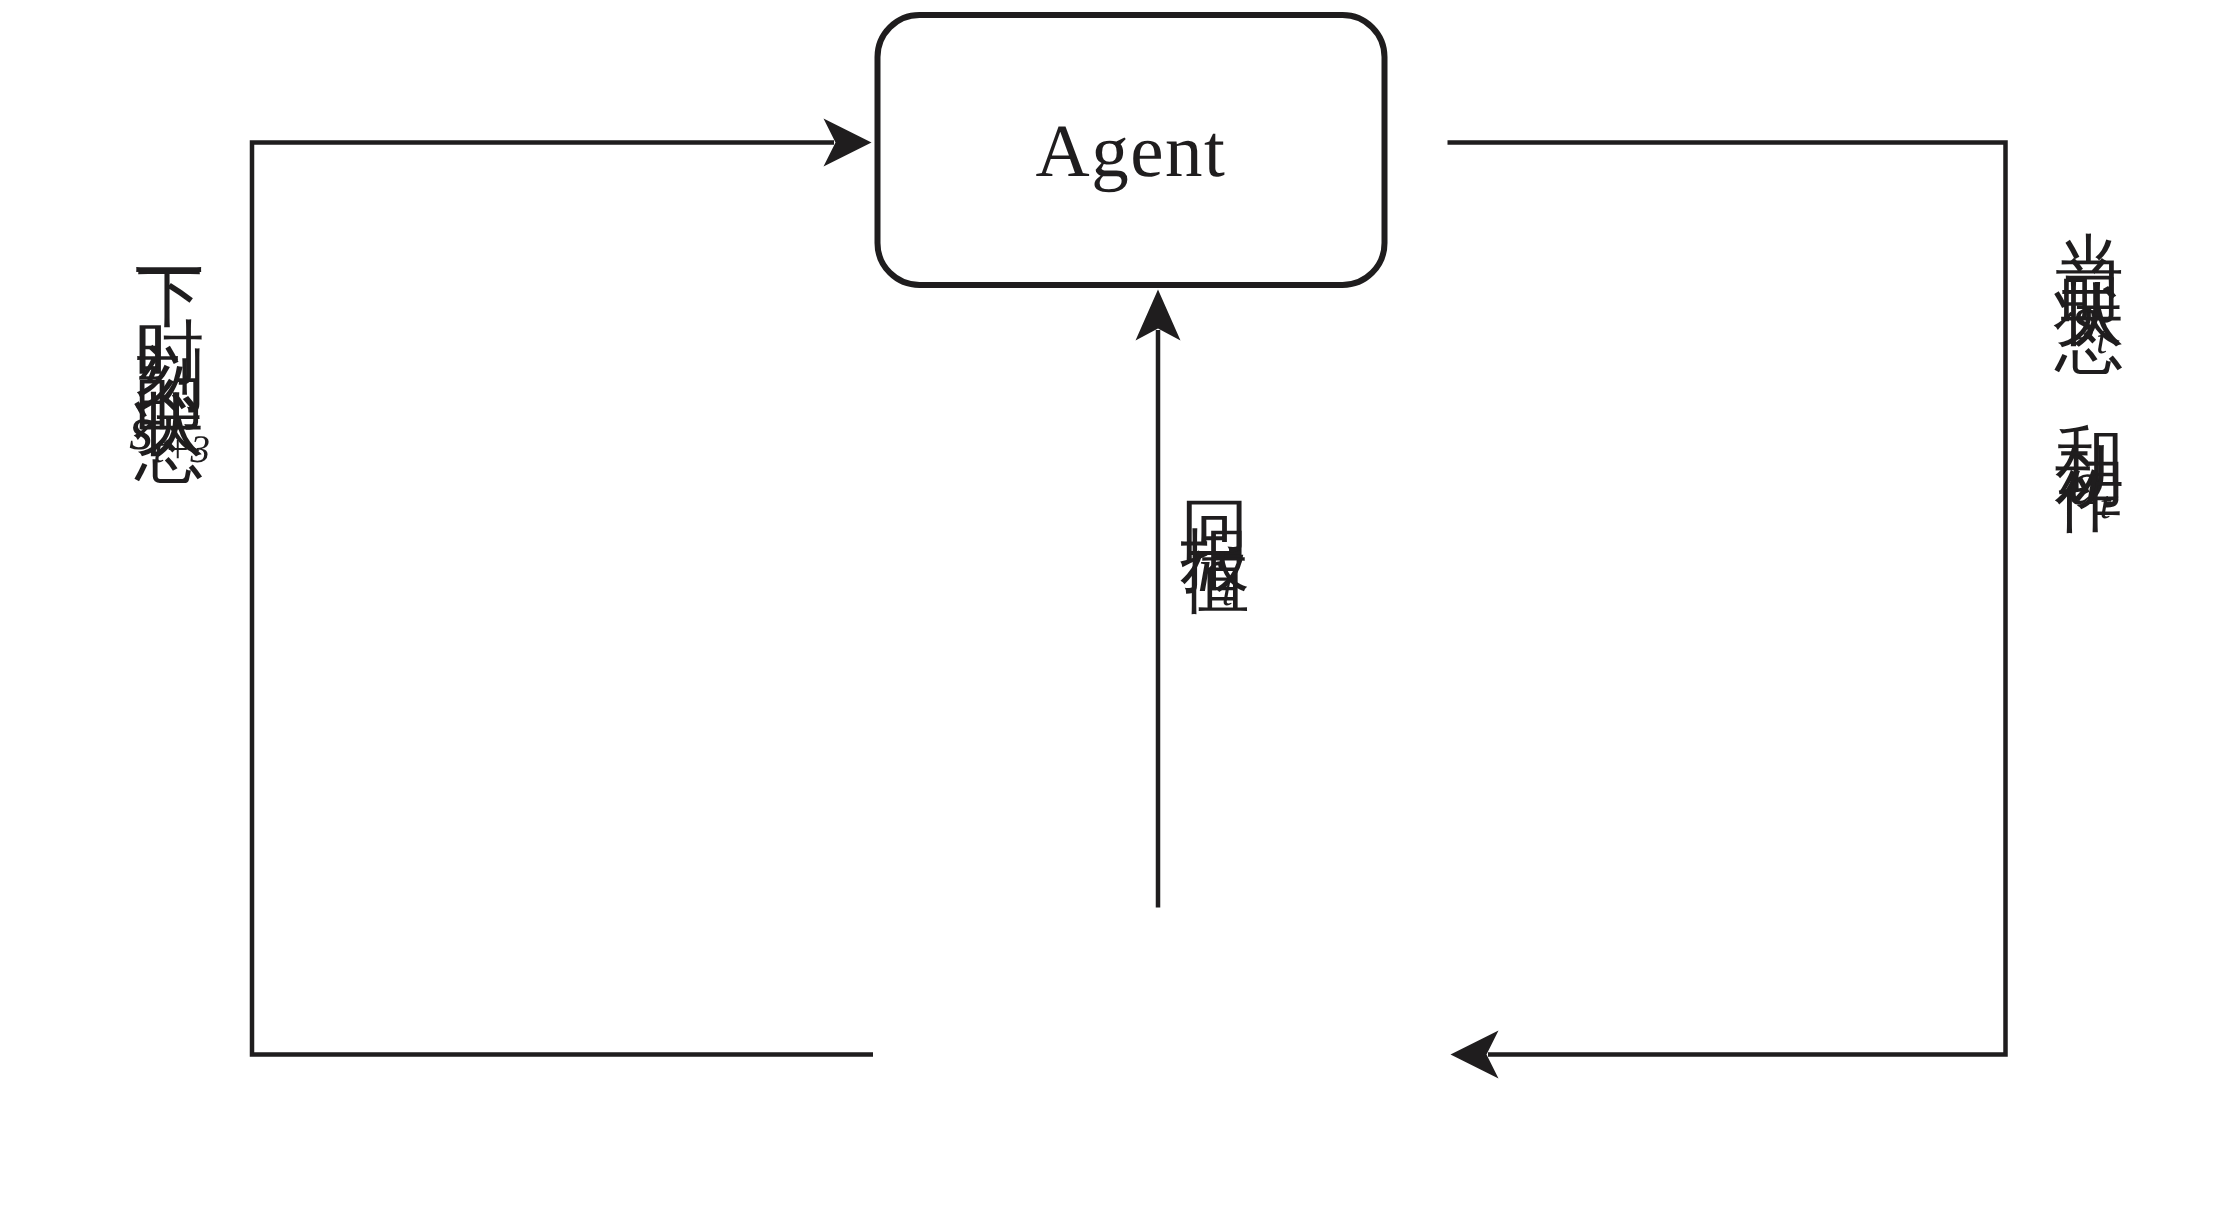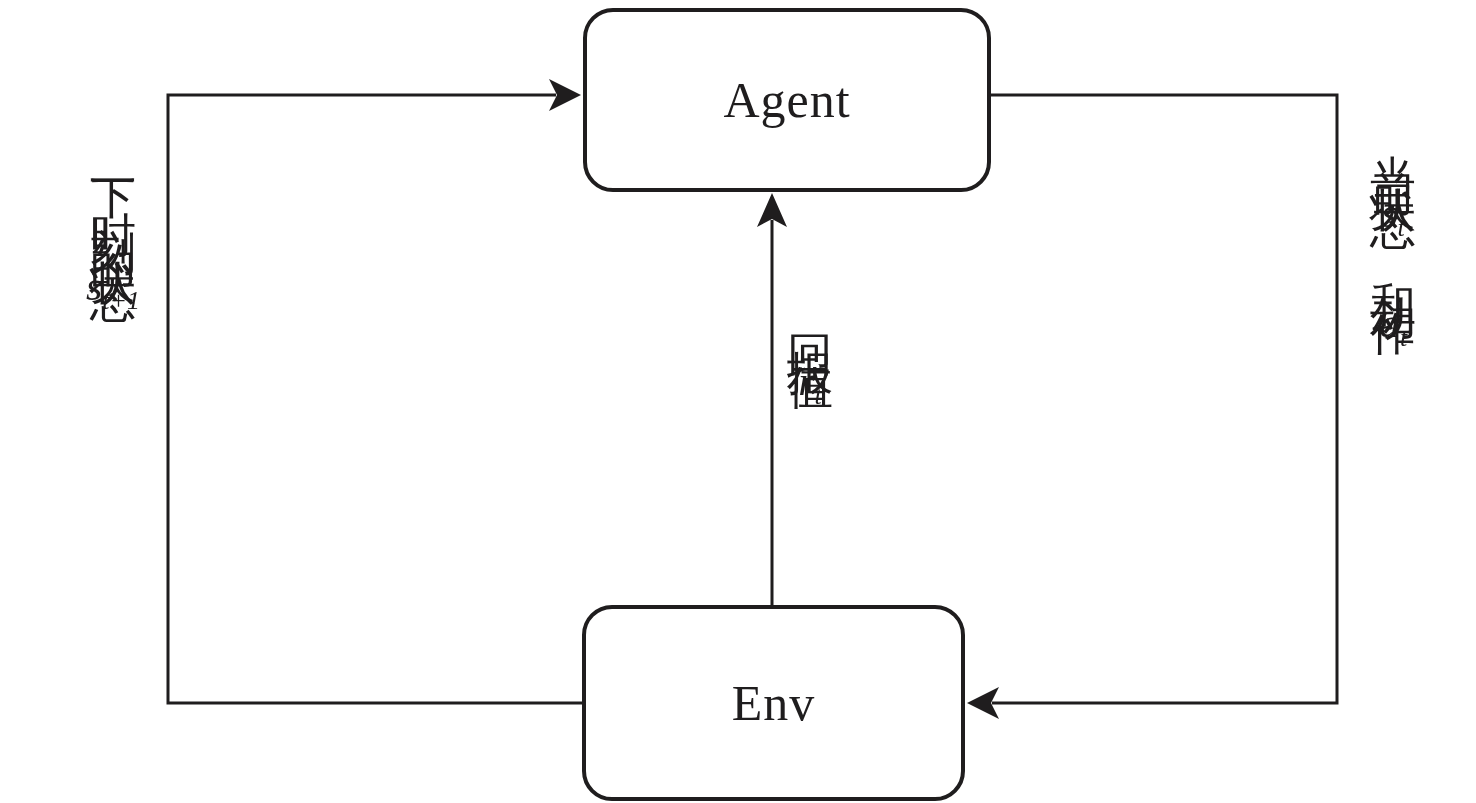--- a/index.html
+++ b/index.html
@@ -31,21 +31,21 @@
     background: #ffffff;
     display: flex;
     align-items: center;
     justify-content: center;
     font-size: 50px;
     letter-spacing: 1px;
   }
   .node-agent {
     left: 583px;
     top: 8px;
-    width: 408px;
+    width: 342px;
     height: 184px;
   }
   .node-env {
     left: 582px;
     top: 605px;
     width: 383px;
     height: 196px;
   }
   .vlabel {
     position: absolute;
@@ -93,27 +93,24 @@
     <polygon points="967,703 999,687 991,703 999,719" fill="#1f1d1e"></polygon>
 
     <line x1="772" y1="605" x2="772" y2="220" stroke="#1f1d1e" stroke-width="3"></line>
     <polygon points="772,193 757,227 772,219 787,227" fill="#1f1d1e"></polygon>
   </svg>
 
   <div class="node node-agent">
     <span>Agent</span>
   </div>
 
-  <div class="node node-env">
-    <span>Env</span>
-  </div>
 
   <div class="vlabel label-next-state">
     <span class="vtext">下一时刻的状态</span>
-    <span class="formula"><i>s</i><sub>t+1</sub></span>
+    <span class="formula"><i>s</i><sub>t+3</sub></span>
   </div>
 
   <div class="vlabel label-reward">
     <span class="vtext">回报值</span>
     <span class="formula"><i>r</i><sub>t</sub></span>
   </div>
 
   <div class="vlabel label-state-action">
     <span class="vtext">当前状态</span>
     <span class="formula"><i>s</i><sub>t</sub></span>

